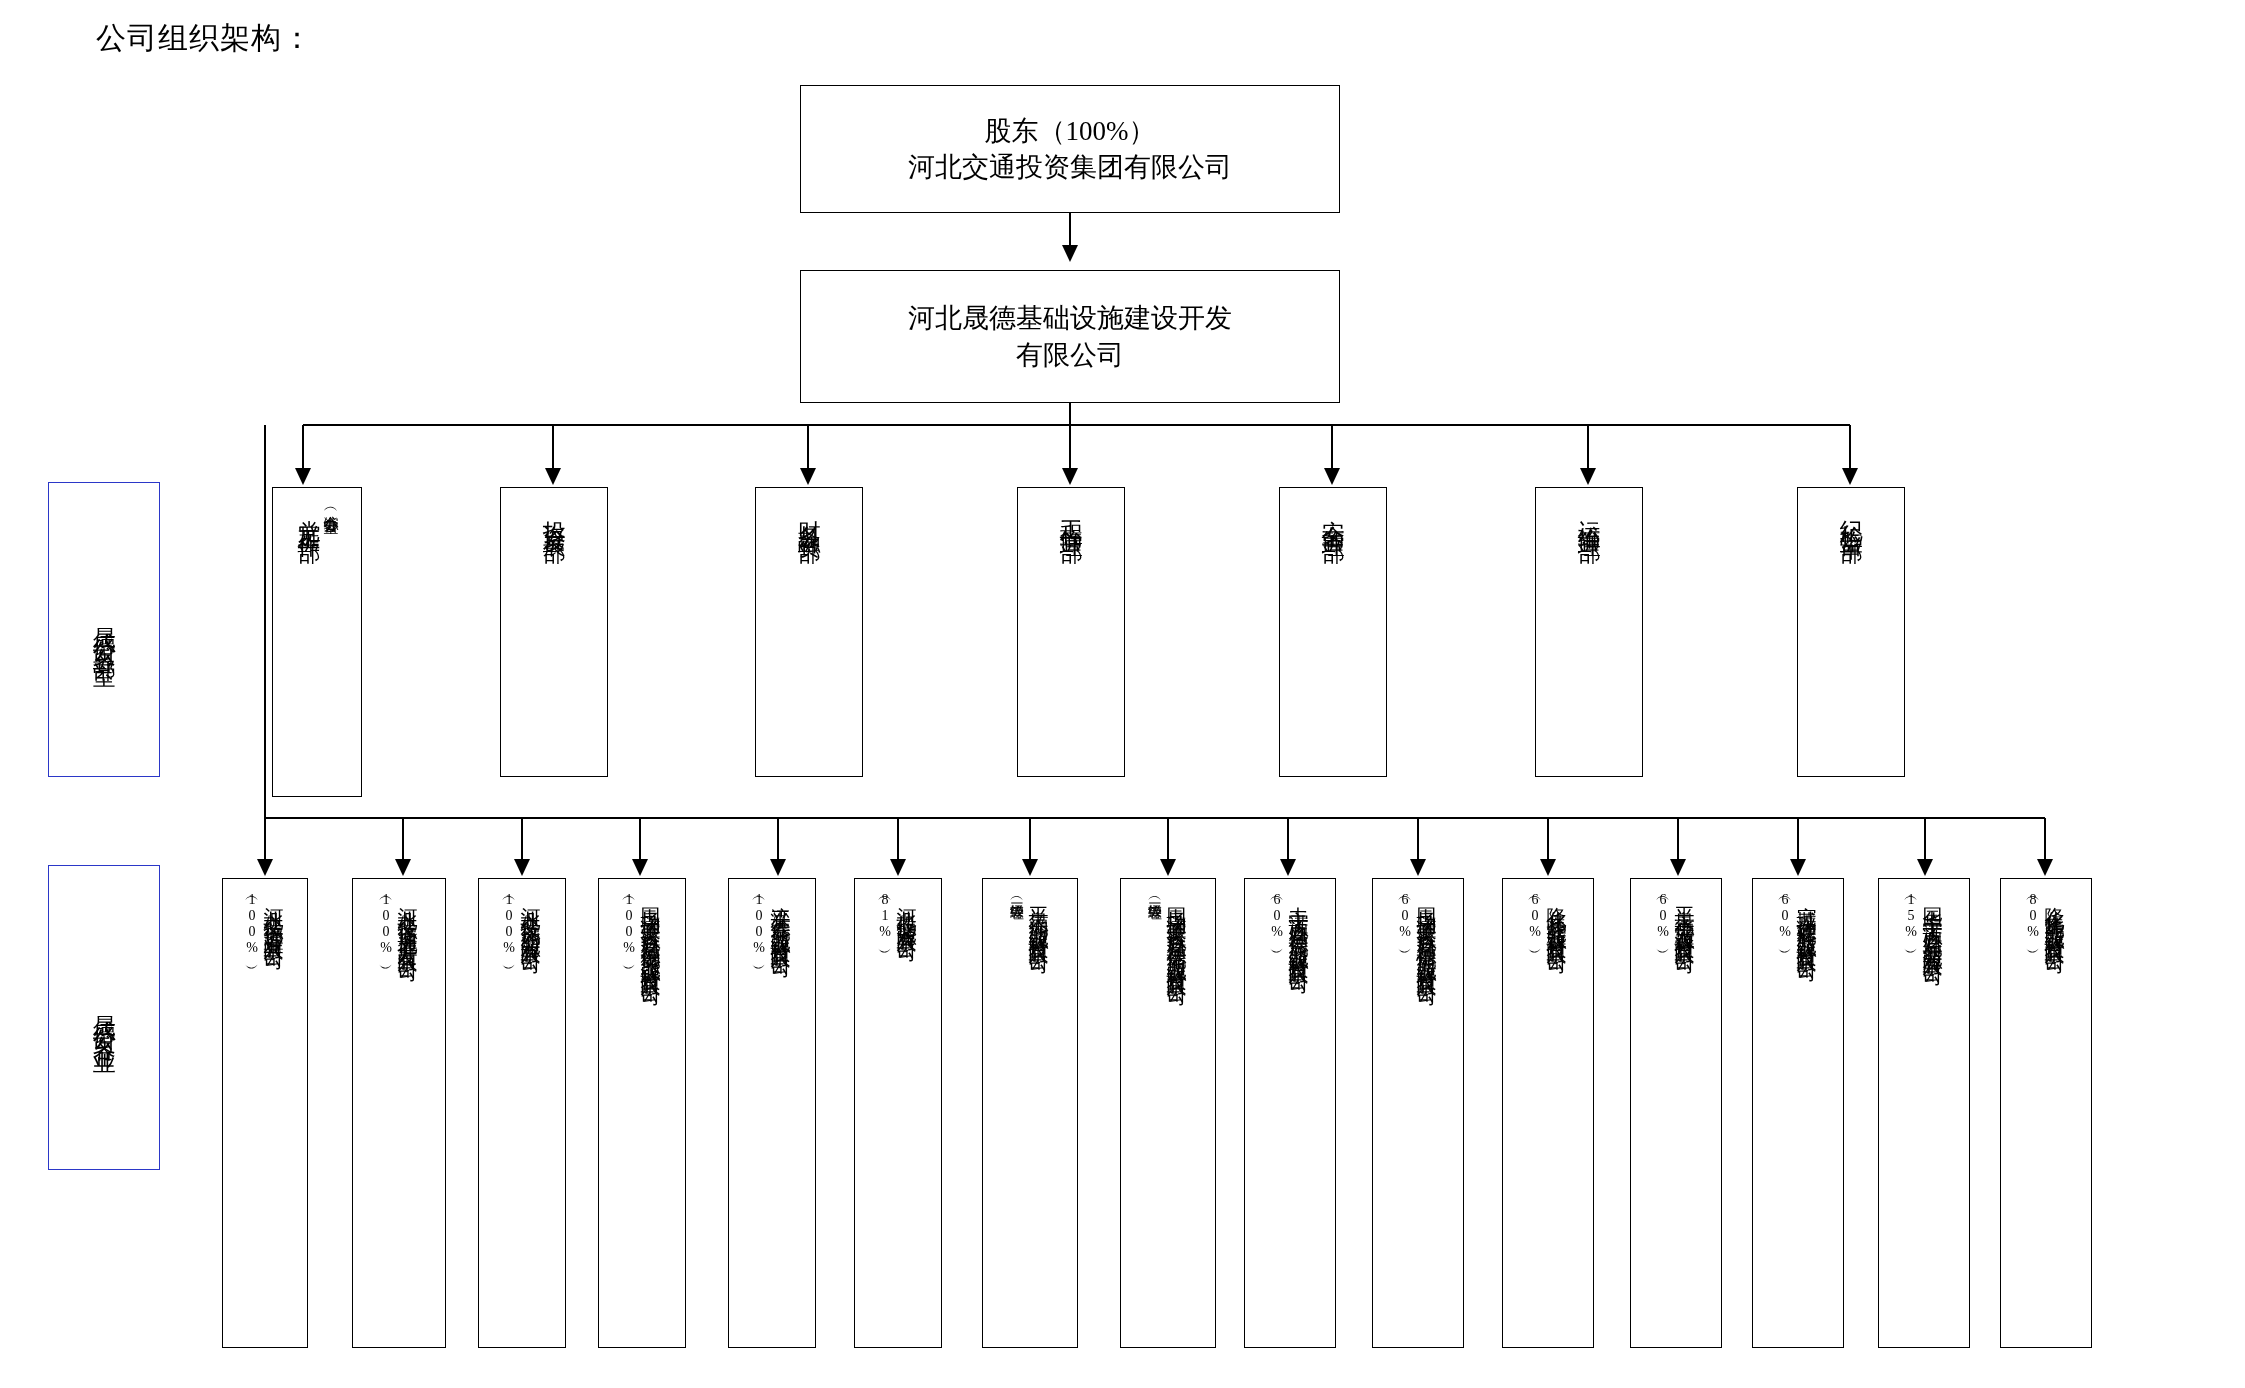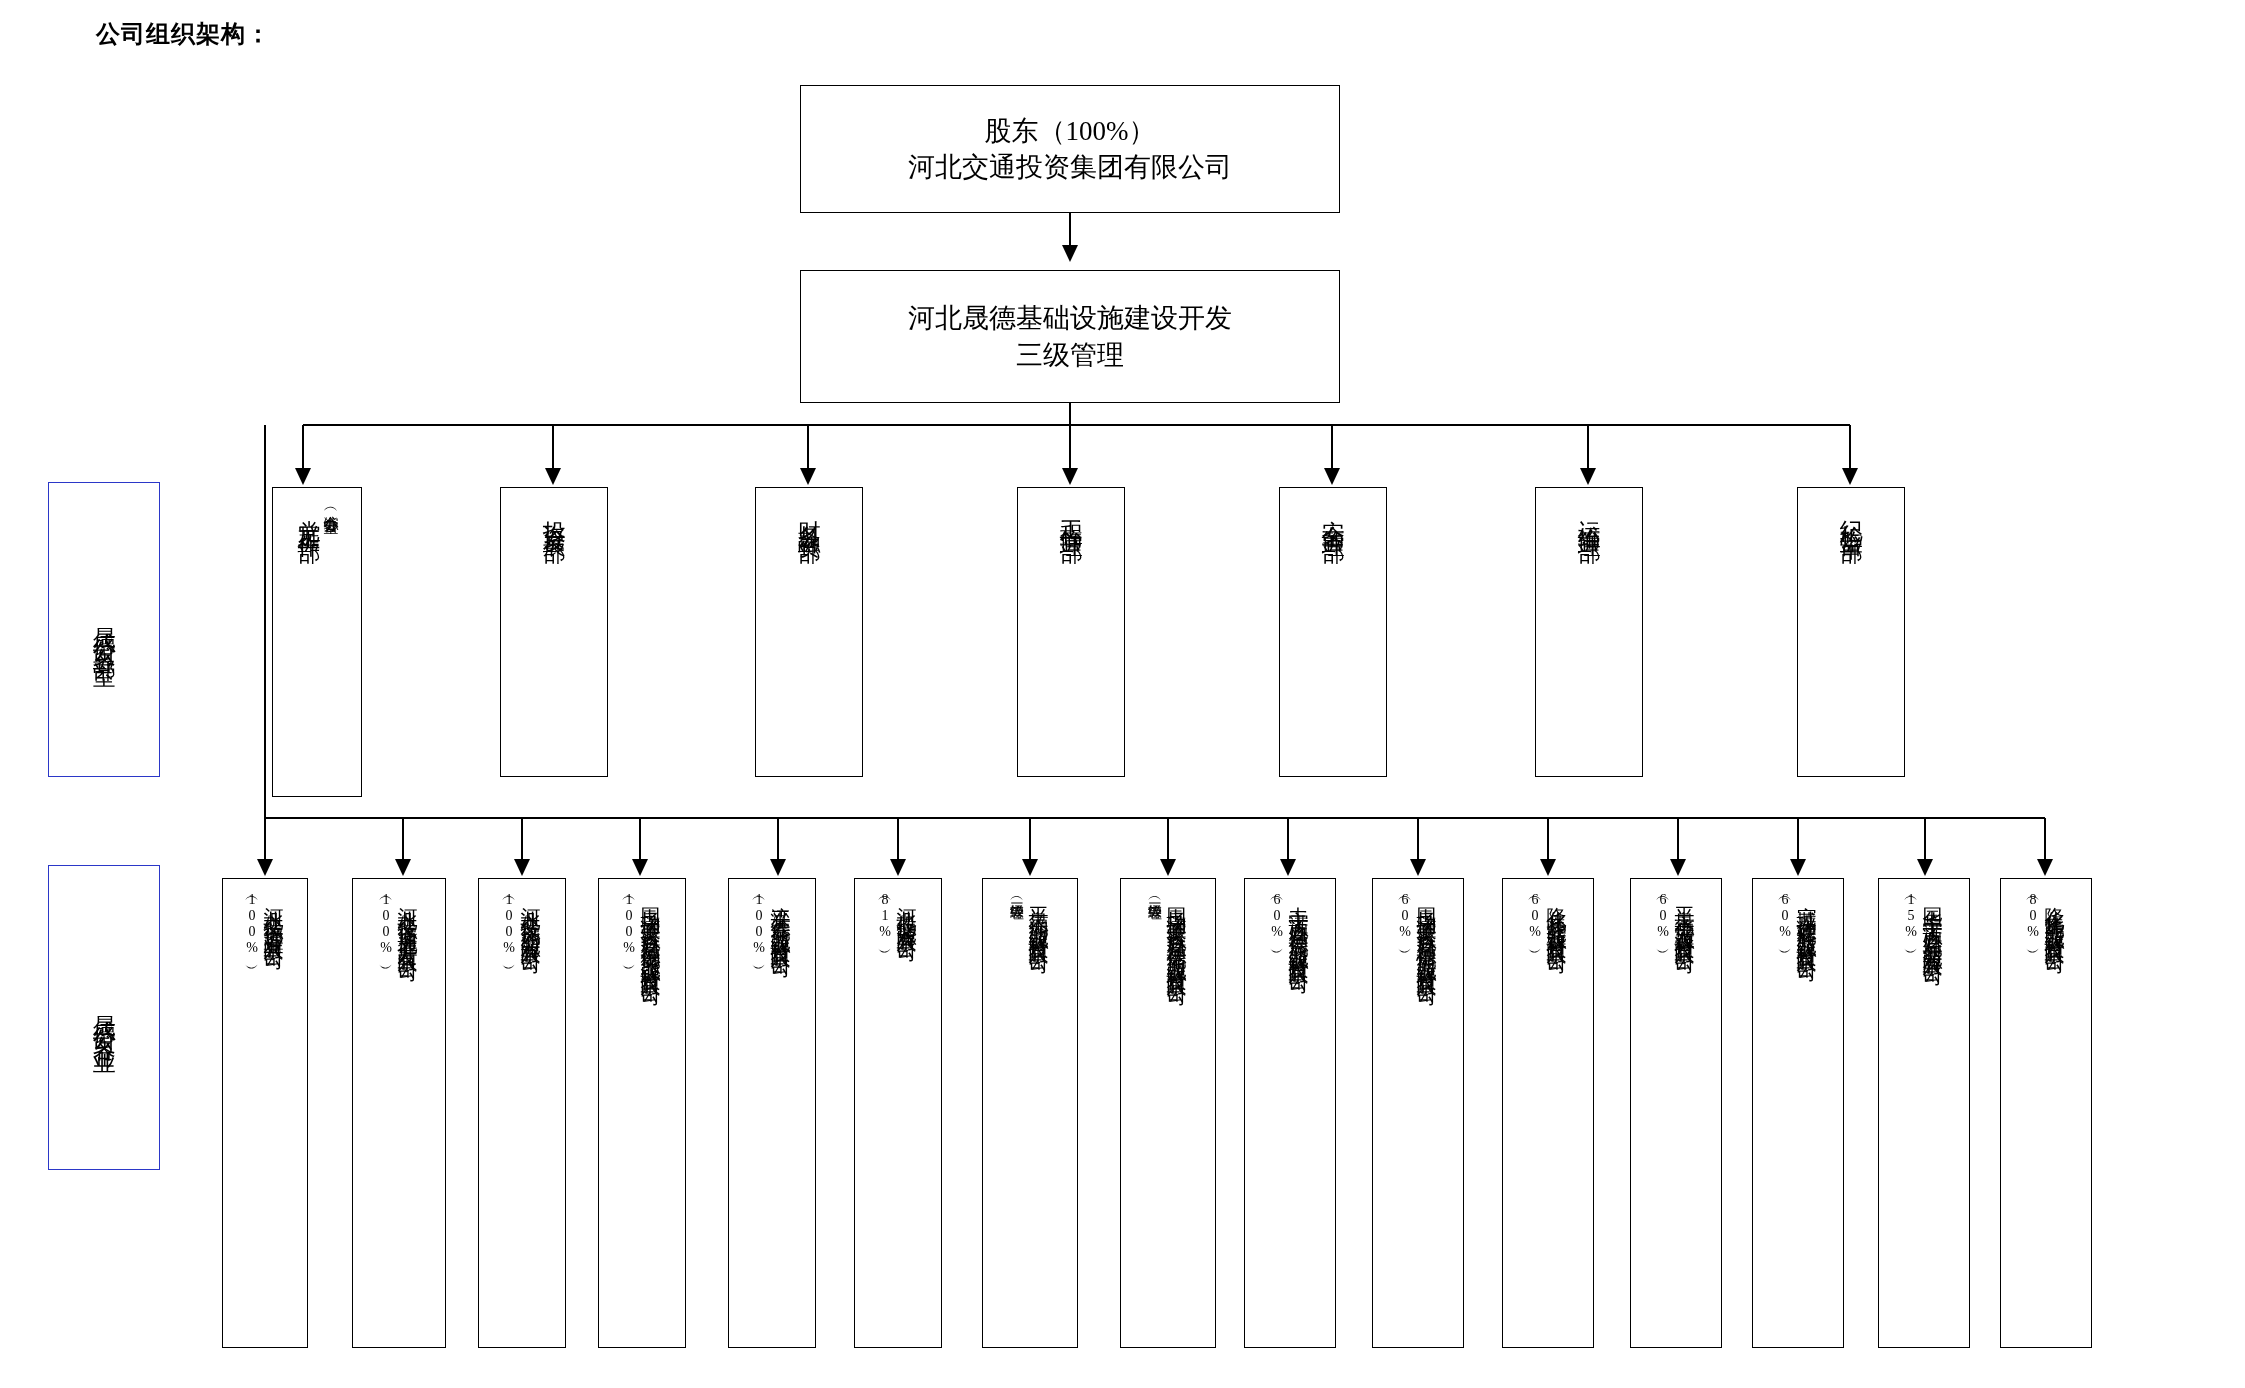--- a/index.html
+++ b/index.html
@@ -14,22 +14,22 @@
   #root {
     position: relative;
     width: 2245px;
     height: 1388px;
     overflow: hidden;
   }
   .page-title {
     position: absolute;
     left: 96px;
     top: 18px;
-    font-size: 24px;
-    font-weight: 700;
+    font-size: 30px;
+    font-weight: 400;
     letter-spacing: 1px;
   }
   .box {
     position: absolute;
     border: 1px solid #000000;
     background: #ffffff;
     box-sizing: border-box;
   }
   .top-box {
     display: flex;
@@ -178,21 +178,21 @@
     </g>
   </svg>
 
   <div class="box top-box" style="left:800px; top:85px; width:540px; height:128px;">
     <div>股东（100%）</div>
     <div>河北交通投资集团有限公司</div>
   </div>
 
   <div class="box top-box" style="left:800px; top:250px; width:540px; height:133px;margin-top:20px;">
     <div>河北晟德基础设施建设开发</div>
-    <div>三级管理</div>
+    <div>有限公司</div>
   </div>
 
   <div class="side-label" style="left:48px; top:482px; width:112px; height:295px;">
     <span class="vert-text">晟德公司各部室</span>
   </div>
   <div class="side-label" style="left:48px; top:865px; width:112px; height:305px;">
     <span class="vert-text">晟德公司各企业</span>
   </div>
 
   <div class="box dept-box" style="left:272px; top:487px; width:90px; height:310px;">

